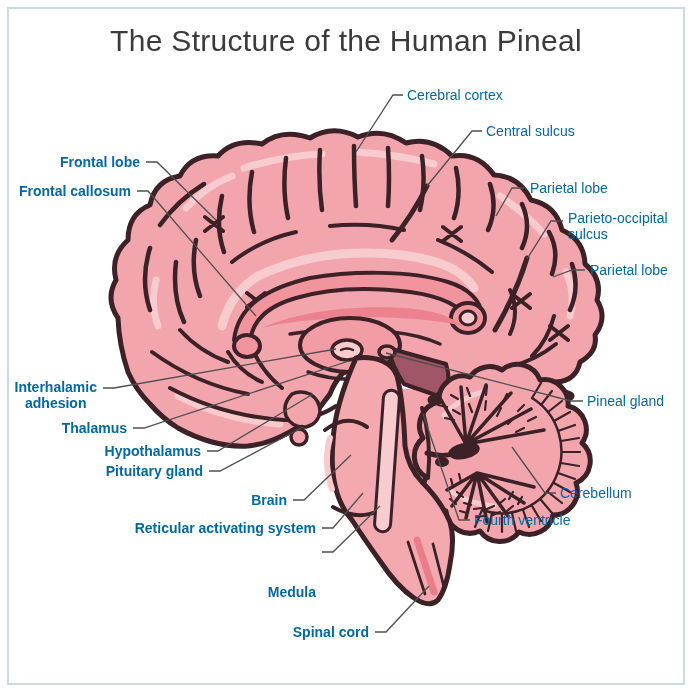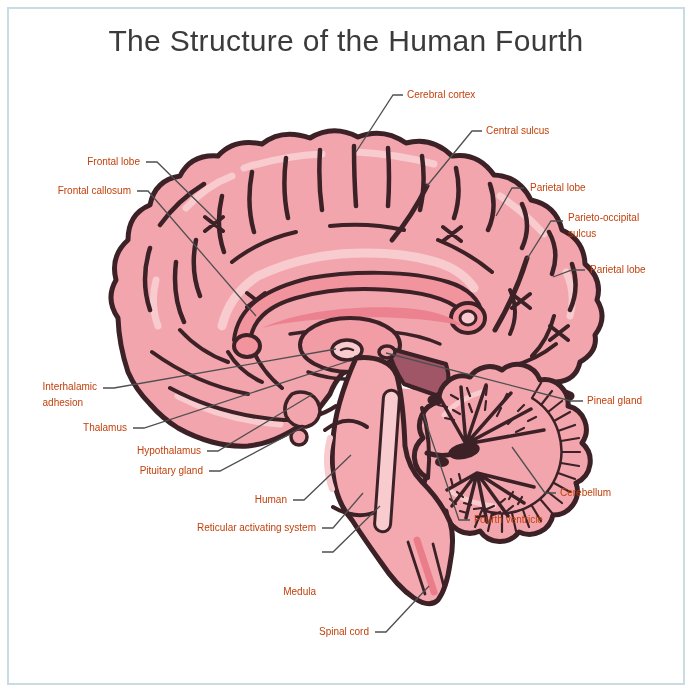--- a/index.html
+++ b/index.html
@@ -2,39 +2,39 @@
 <html><head>
 <meta charset="utf-8">
 <style>
   html,body{margin:0;padding:0;background:#ffffff;}
   #stage{position:relative;width:692px;height:692px;background:#ffffff;overflow:hidden;
          font-family:"Liberation Sans","DejaVu Sans",sans-serif;}
   #frame{position:absolute;left:7px;top:7px;right:7px;bottom:7px;border:2px solid #c9dce2;pointer-events:none;}
   #title{position:absolute;left:0;right:0;top:24px;text-align:center;font-size:30px;font-weight:300;
          letter-spacing:.3px;color:#3b3b3b;}
   #art{position:absolute;left:0;top:0;width:692px;height:692px;}
-  .label{position:absolute;font-size:10px;line-height:16px;color:#c2410c;white-space:pre-line;
+  .label{position:absolute;font-size:14px;line-height:16px;color:#0369a1;white-space:pre-line;
          transform:translateY(-50%);}
-  .label.right-align{text-align:left;}
+  .label.right-align{text-align:center;font-weight:bold;}
   
   .f  {fill:#F3A5AD;stroke:#3C2127;stroke-width:5;stroke-linejoin:round;}
   .f4 {fill:#F3A5AD;stroke:#3C2127;stroke-width:3.5;stroke-linejoin:round;}
   .s  {fill:none;stroke:#3C2127;stroke-width:4.5;stroke-linecap:round;stroke-linejoin:round;}
   .s4 {fill:none;stroke:#3C2127;stroke-width:4;stroke-linecap:round;stroke-linejoin:round;}
   .s5 {fill:none;stroke:#3C2127;stroke-width:5;stroke-linecap:round;}
   .s3 {fill:none;stroke:#3C2127;stroke-width:3.5;stroke-linecap:round;}
   .s2 {fill:none;stroke:#3C2127;stroke-width:2.2;stroke-linecap:round;}
   .hl {fill:none;stroke:#F8CBCF;stroke-width:7;stroke-linecap:round;}
 </style>
 </head>
 <body>
 
 <div id="stage">
   <div id="frame"></div>
-  <div id="title">The Structure of the Human Fourth</div>
+  <div id="title">The Structure of the Human Pineal</div>
 
   <svg id="art" viewBox="0 0 692 692">
 
     <g>
       <path class="f" d="M118,318 Q105,299 116,280 Q110,256 128,240 Q128,214 150,205 Q155,180 180,176 Q191,154 218,156 Q234,138 262,144 Q282,128 310,138 Q333,124 358,137 Q383,127 406,143 Q432,136 452,156 Q478,152 494,175 Q519,176 531,200 Q556,205 562,230 Q584,240 585,264 Q603,279 597,300 Q608,318 595,335 Q598,352 580,362 Q576,381 556,382 Q546,398 524,394 Q502,400 480,400 Q462,401 445,398 Q429,395 415,388 Q403,382 392,374 Q377,368 362,366 Q351,368 342,374 Q334,383 330,394 Q321,407 310,418 Q297,429 282,436 Q266,444 248,446 Q230,447 212,442 Q194,437 178,428 Q162,418 150,404 Q136,390 128,372 Q119,345 118,318 Z"></path>
       <path class="hl" d="M244,168 Q282,156 322,154 M356,152 Q396,154 434,164 M186,208 Q206,186 232,176 M500,196 Q524,212 544,234 M566,272 Q576,294 570,316 M156,280 Q150,304 158,326 M178,396 Q224,420 280,424"></path>
       <path class="hl" style="stroke-width:9" d="M222,326 Q230,294 258,276 Q296,258 340,254 Q396,250 436,262 Q462,270 474,288"></path>
       <path class="s" d="M150,248 Q140,280 150,310 M160,225 Q178,200 204,184 M176,262 Q172,296 184,322 M196,240 Q190,270 200,296 M222,196 Q215,226 224,252 M252,172 Q246,204 254,232 M286,158 Q282,190 288,218 M320,150 Q318,182 322,210 M354,146 Q354,178 356,206 M388,148 Q390,178 388,206 M422,156 Q426,184 420,210 M456,168 Q462,194 454,218 M490,184 Q498,208 488,230 M522,204 Q532,226 522,248 M549,232 Q560,252 552,274 M572,264 Q580,288 570,310"></path>
       <path class="s5" d="M427,186 Q412,216 392,240"></path>
       <path class="s5" d="M527,258 Q516,294 495,330"></path>
@@ -128,18 +128,18 @@
       <div class="label" style="left: 587px; top: 401px;">Pineal gland</div>
       <div class="label" style="left: 560px; top: 493px;">Cerebellum</div>
       <div class="label" style="left: 474px; top: 520px;">Fourth ventricle</div>
       <div class="label right-align" style="right: 552px; top: 162px;">Frontal lobe</div>
       <div class="label right-align" style="right: 561px; top: 191px;">Frontal callosum</div>
       <div class="label right-align" style="right: 595px; top: 395px;">Interhalamic
 adhesion</div>
       <div class="label right-align" style="right: 565px; top: 428px;">Thalamus</div>
       <div class="label right-align" style="right: 491px; top: 451px;">Hypothalamus</div>
       <div class="label right-align" style="right: 489px; top: 471px; margin-left: 18px;">Pituitary gland</div>
-      <div class="label right-align" style="right: 405px; top: 500px;">Human</div>
+      <div class="label right-align" style="right: 405px; top: 500px;">Brain</div>
       <div class="label right-align" style="right: 376px; top: 528px; padding-left: 39px;">Reticular activating system</div>
       <div class="label right-align" style="right: 376px; top: 552px; margin-top: 40px;">Medula</div>
       <div class="label right-align" style="right: 323px; top: 632px;">Spinal cord</div>
     </div>
 </div>
 
 </body></html>

